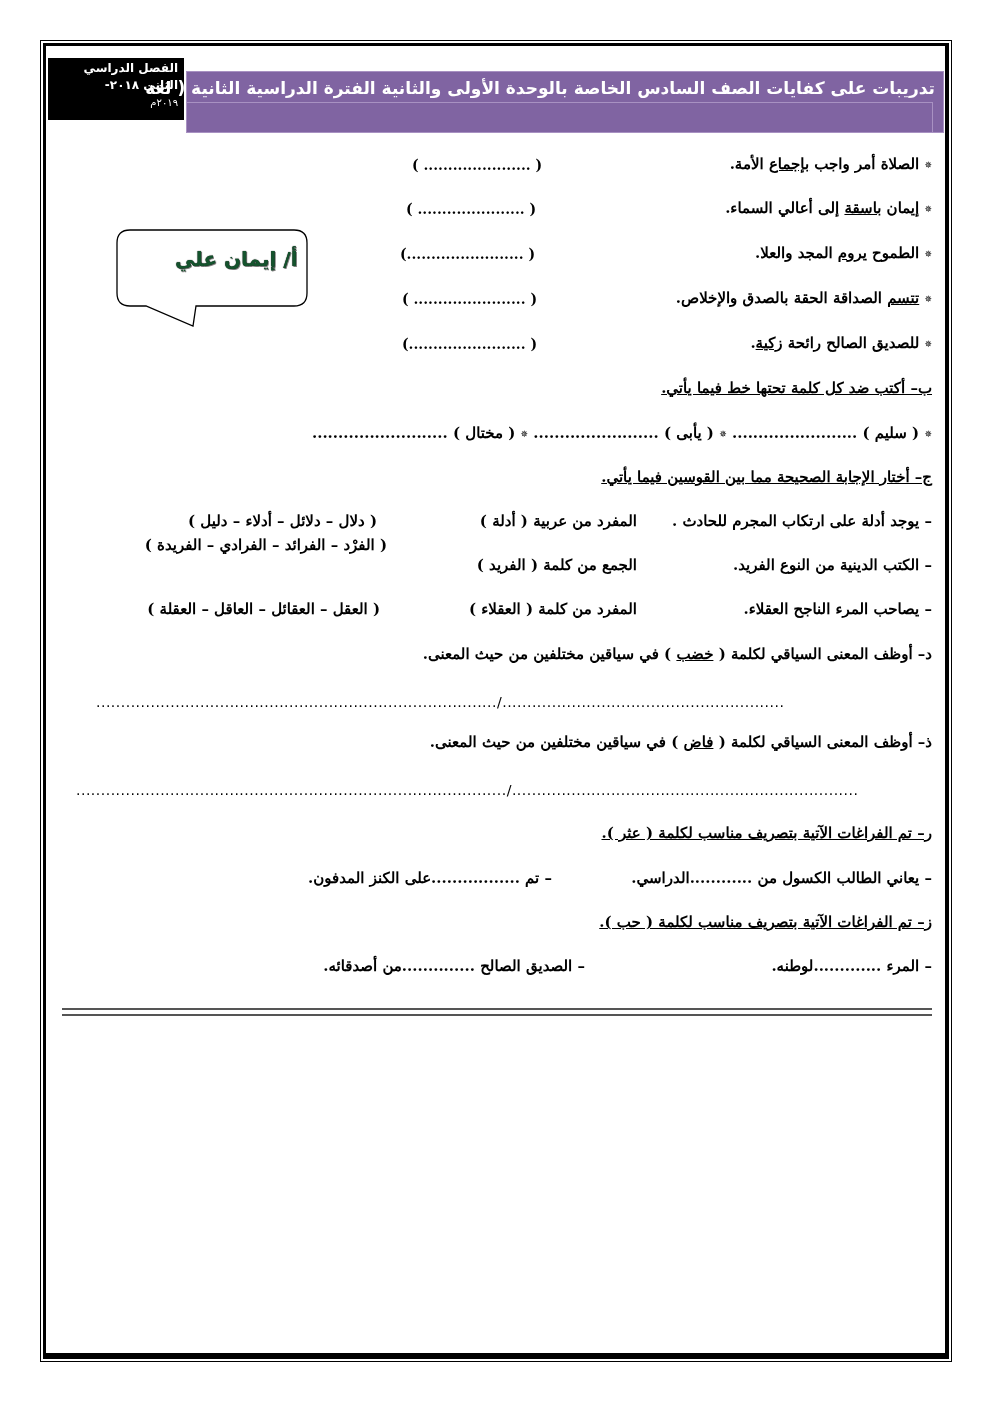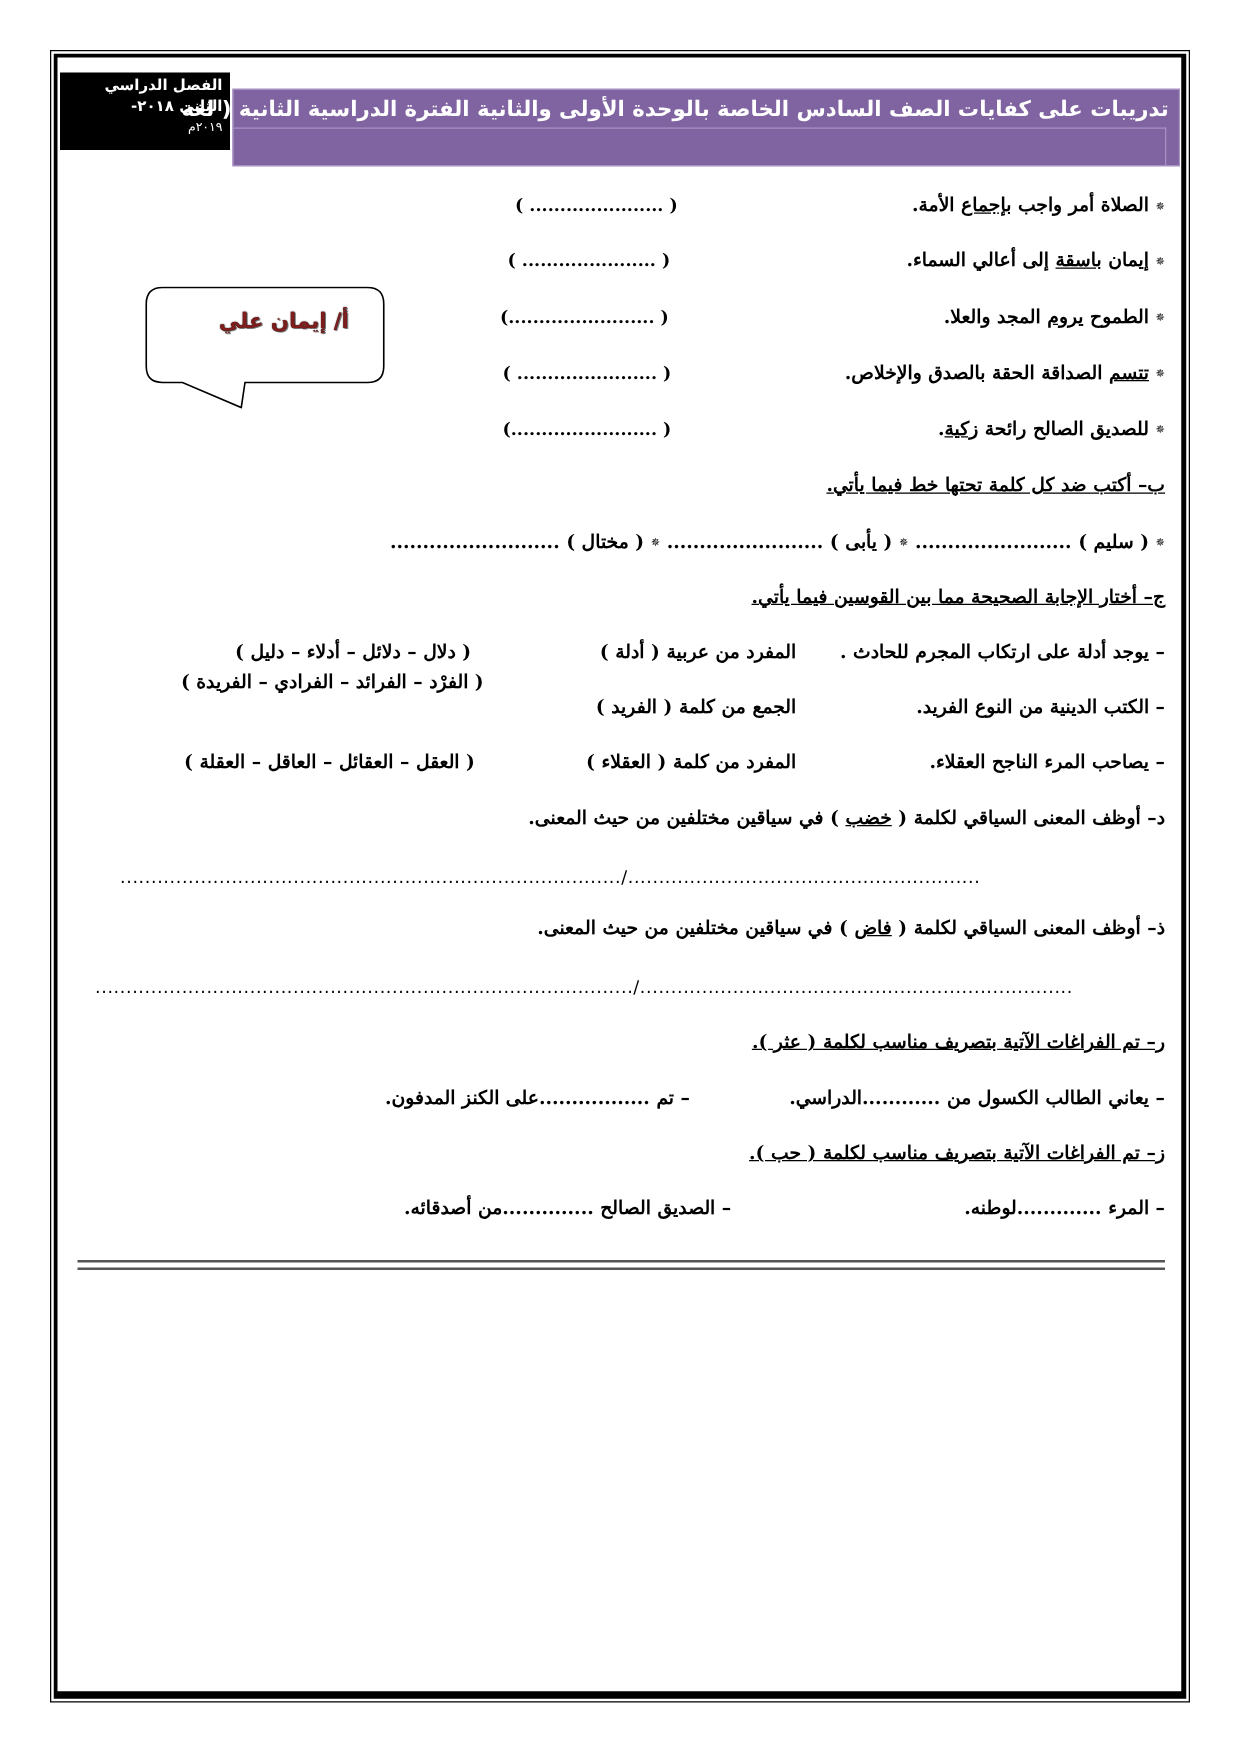--- a/index.html
+++ b/index.html
@@ -12,21 +12,21 @@
     .hdr-main { position:absolute; left:138px; top:13px; width:758px; height:62px; background:#8064a2; color:#fff; direction:rtl; font-weight:bold; font-size:17px; box-sizing:border-box; border:1px solid #a891c2; }
     .hdr-main .l1 { position:absolute; right:8px; top:6px; white-space:nowrap; }
     .hdr-main .sep { position:absolute; left:0; right:10px; top:30px; border-top:1px solid #a891c2; }
     .hdr-main .l2 { position:absolute; left:0; right:0; top:36px; text-align:center; }
     .hdr-main .vsep { position:absolute; right:10px; top:30px; bottom:0; border-left:1px solid #a891c2; }
     .row { position:absolute; direction:rtl; white-space:nowrap; font-size:15px; font-family:"DejaVu Serif", serif; font-weight:bold; }
     .u { text-decoration:underline; }
     .star { font-size:9px; font-weight:normal; vertical-align:middle; }
     .blank { position:absolute; direction:ltr; white-space:nowrap; font-size:14px; font-family:"DejaVu Serif", serif; font-weight:bold; }
     .bubble { position:absolute; left:116px; top:229px; width:192px; height:78px; }
-    .bubble-text { position:absolute; left:175px; top:247px; direction:rtl; font-size:17px; font-weight:bold; color:#7f1d1d; text-shadow:0 0 1px #000, 1px 1px 0 #888; white-space:nowrap; }
+    .bubble-text { position:absolute; left:175px; top:247px; direction:rtl; font-size:20px; font-weight:bold; color:#14532d; text-shadow:0 0 1px #000, 1px 1px 0 #888; white-space:nowrap; }
     .heading { font-weight:bold; text-decoration:underline; }
     .dotline { position:absolute; font-size:14px; white-space:nowrap; letter-spacing:0.5px; direction:ltr; }
     .eqline { position:absolute; left:62px; top:1008px; width:870px; height:8px; border-top:2px double #555; border-bottom:2px double #555; box-sizing:border-box; }
   </style>
 </head>
 <body>
 
 <div class="frame-outer"></div>
 <div class="frame-inner"></div>
 

